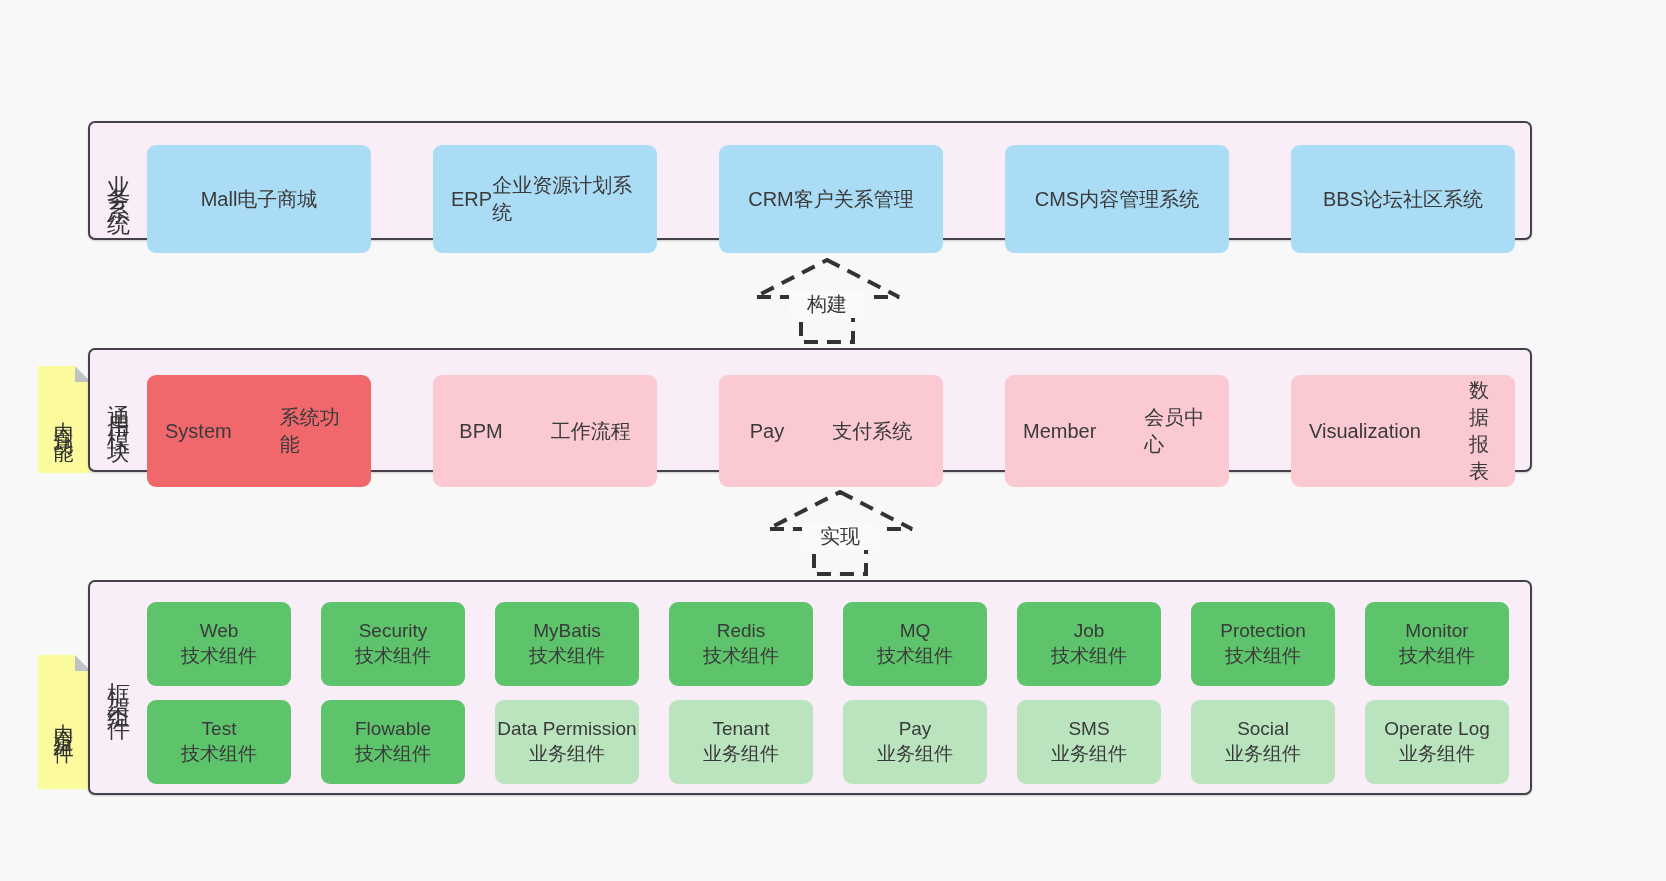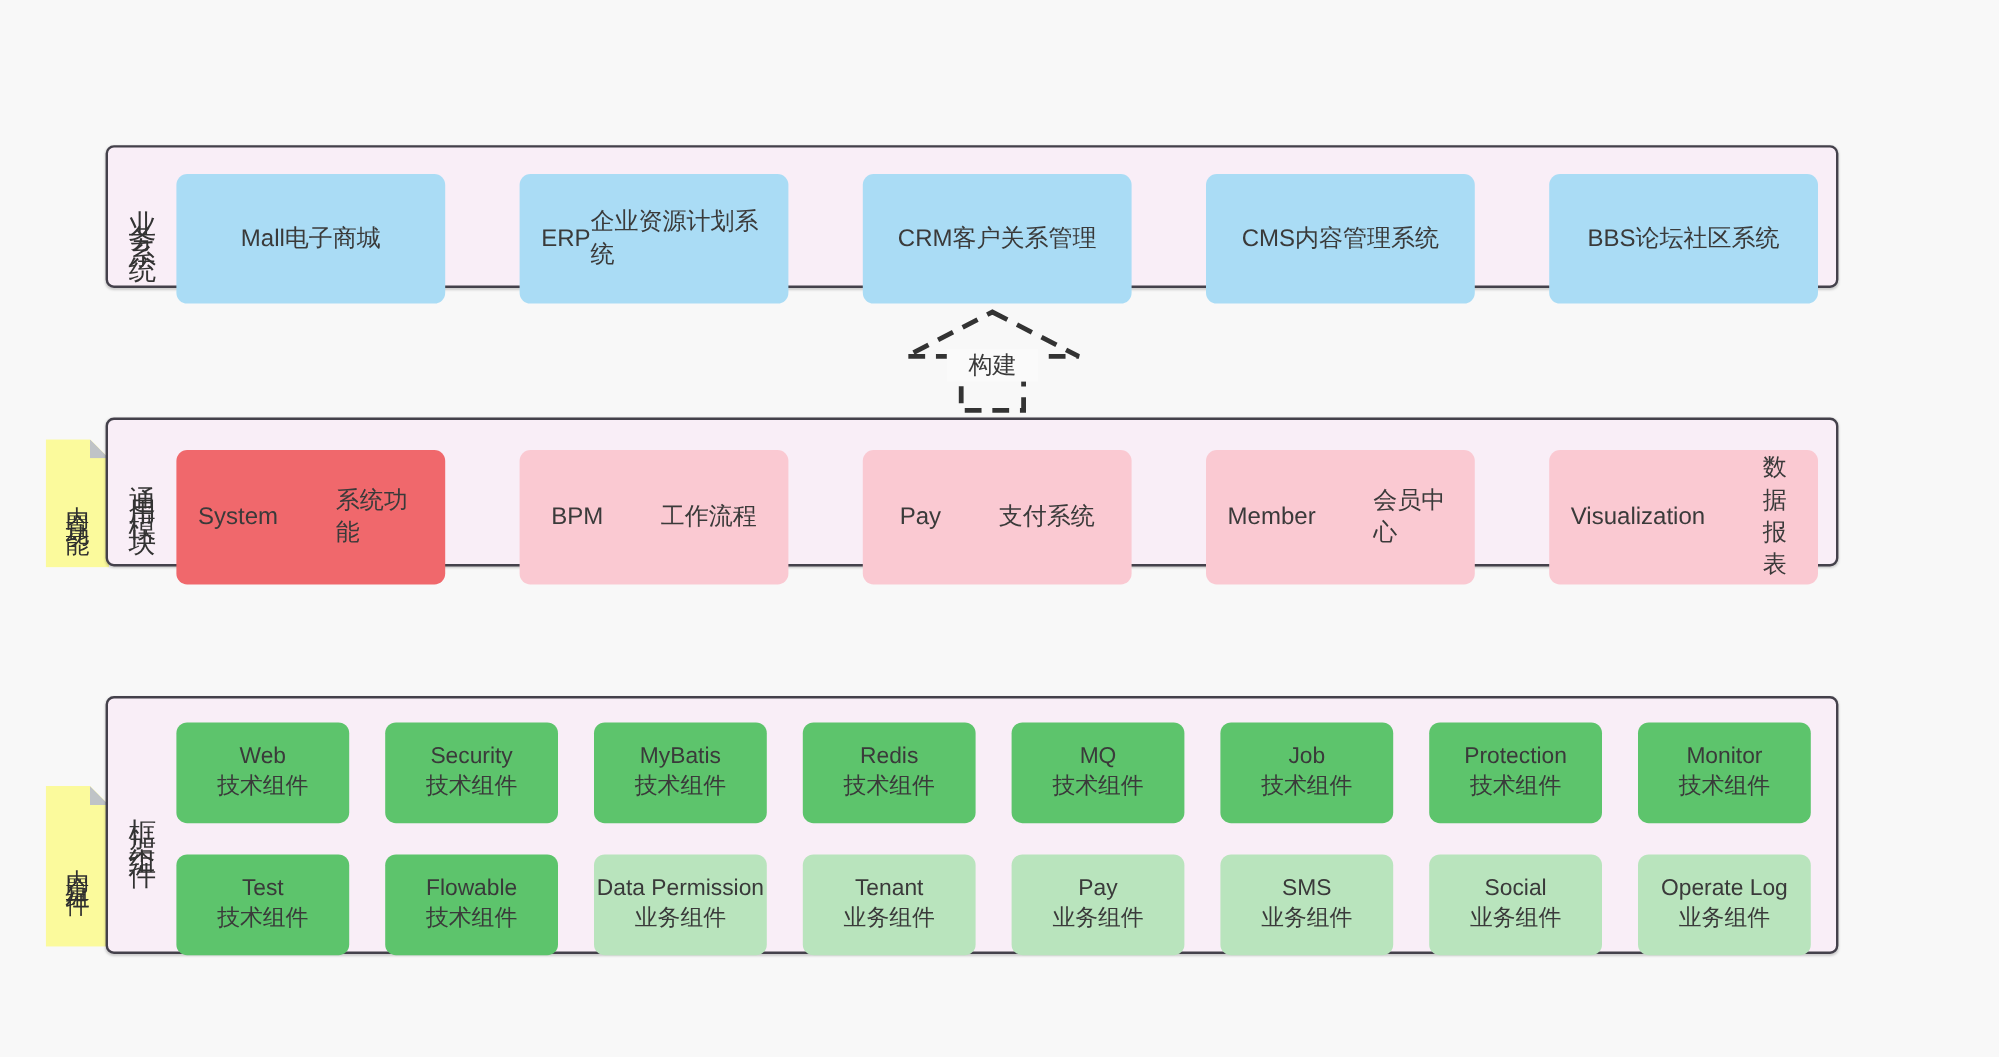--- a/index.html
+++ b/index.html
@@ -28,21 +28,21 @@
   .wide{width:188px;height:72px;}
   #band2 .wide{height:76px;gap:48px;}
   .blue{background:#aadcf5;}
   .red{background:#f0686c;}
   .pink{background:#fac9d2;}
   .green{background:#5dc46c;}
   .green-light{background:#b9e4bd;}
 
   
   .grid{position:absolute;left:57px;top:20px;width:1358px;display:grid;
-        grid-template-columns:repeat(8,140px);justify-content:space-between;row-gap:26px;}
+        grid-template-columns:repeat(8,140px);justify-content:space-between;row-gap:14px;}
   .cell{width:140px;height:80px;border-radius:9px;display:flex;flex-direction:column;
         align-items:center;justify-content:center;text-align:center;color:#3a3a3a;
         font-size:19px;line-height:1.3;padding:2px;}
 
   
   .tab{position:absolute;left:38px;width:53px;background:#fbfa9c;
        clip-path:polygon(0 0,calc(100% - 16px) 0,100% 16px,100% 100%,0 100%);
        display:flex;align-items:center;justify-content:center;}
   .tab .fold{position:absolute;top:0;right:0;width:16px;height:16px;background:#bfc3c7;
        clip-path:polygon(0 0,100% 100%,0 100%);}
@@ -121,20 +121,26 @@
         <span class="en">Member</span>
         <span class="cn">会员中心</span>
       </div>
       <div class="box wide pink">
         <span class="en">Visualization</span>
         <span class="cn">数据报表</span>
       </div>
     </div>
   </div>
 
+  <div class="arrow" id="arrow2">
+    <svg width="150" height="88" viewBox="0 0 150 88">
+      <polygon points="75,3 147,40 101,40 101,85 49,85 49,40 3,40" fill="none" stroke="#333" stroke-width="4" stroke-dasharray="14 9"></polygon>
+    </svg>
+    <span class="arrow-label">实现</span>
+  </div>
 
   <div class="tab" id="tab-components">
     <span class="fold"></span>
     <span class="tab-text">内置组件</span>
   </div>
 
   <div class="band" id="band3">
     <div class="band-label">框架组件</div>
     <div class="grid">
       <div class="cell green">

